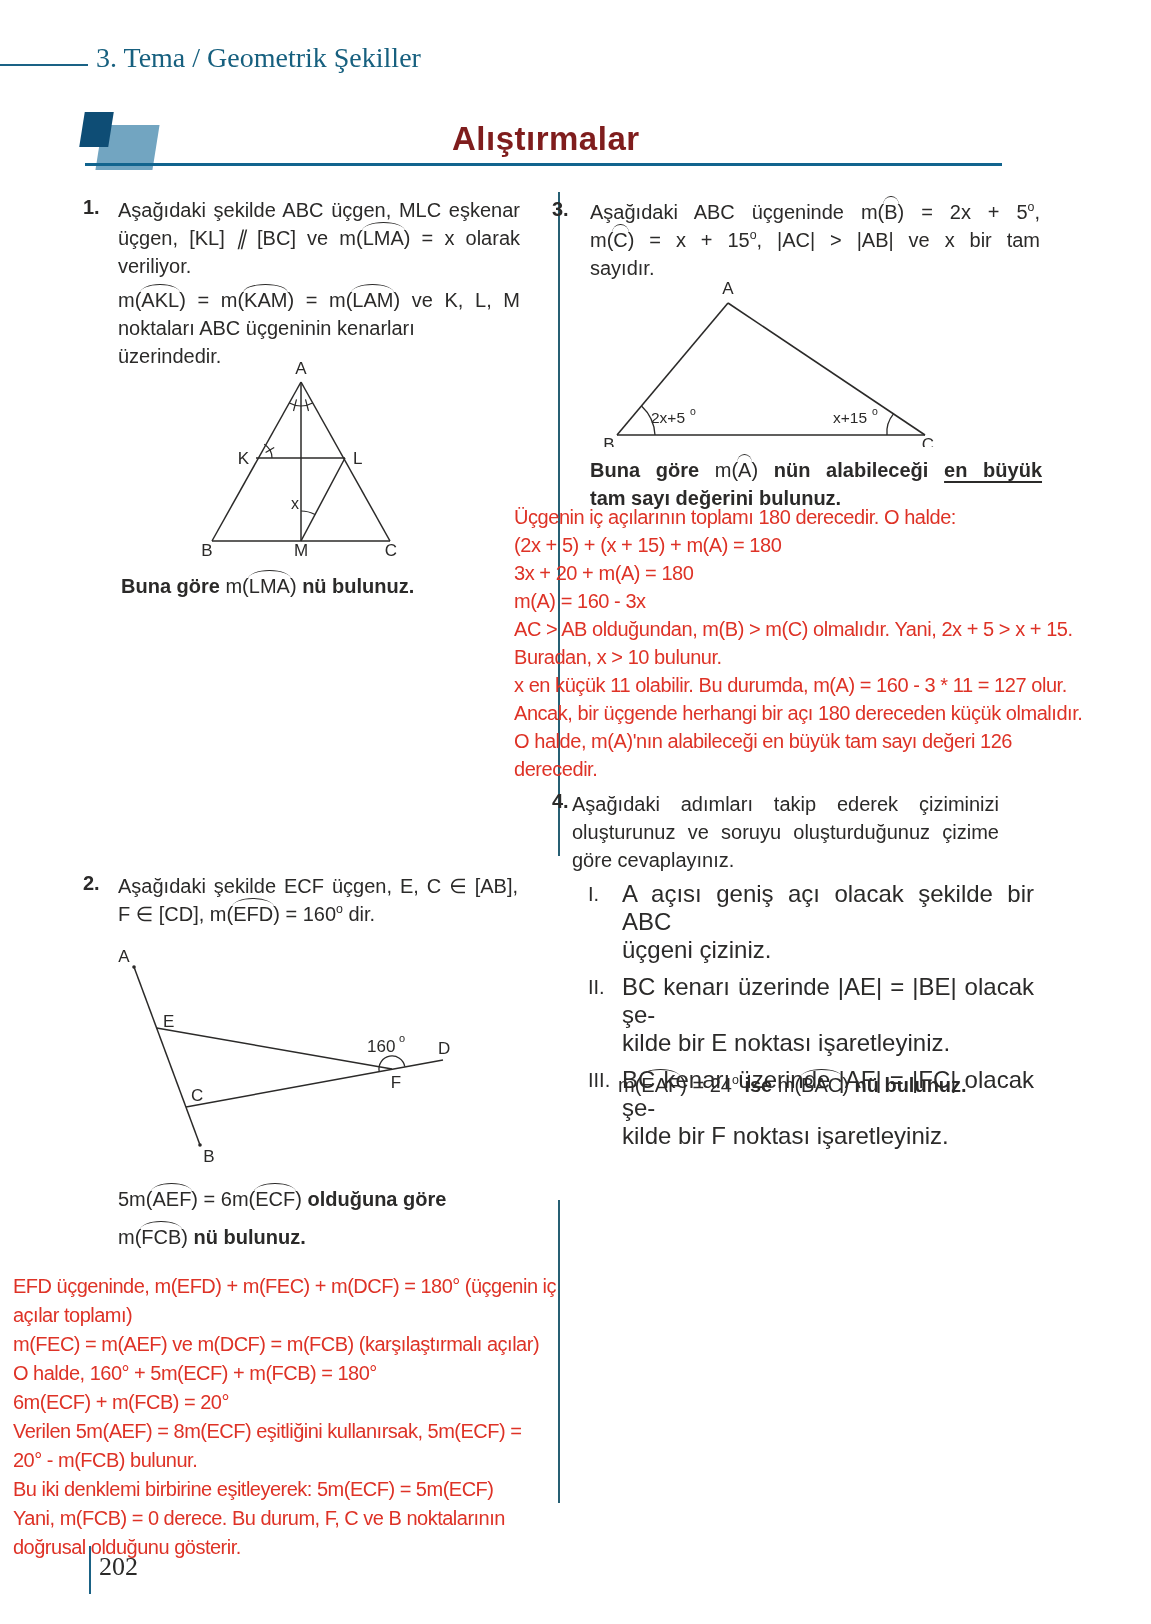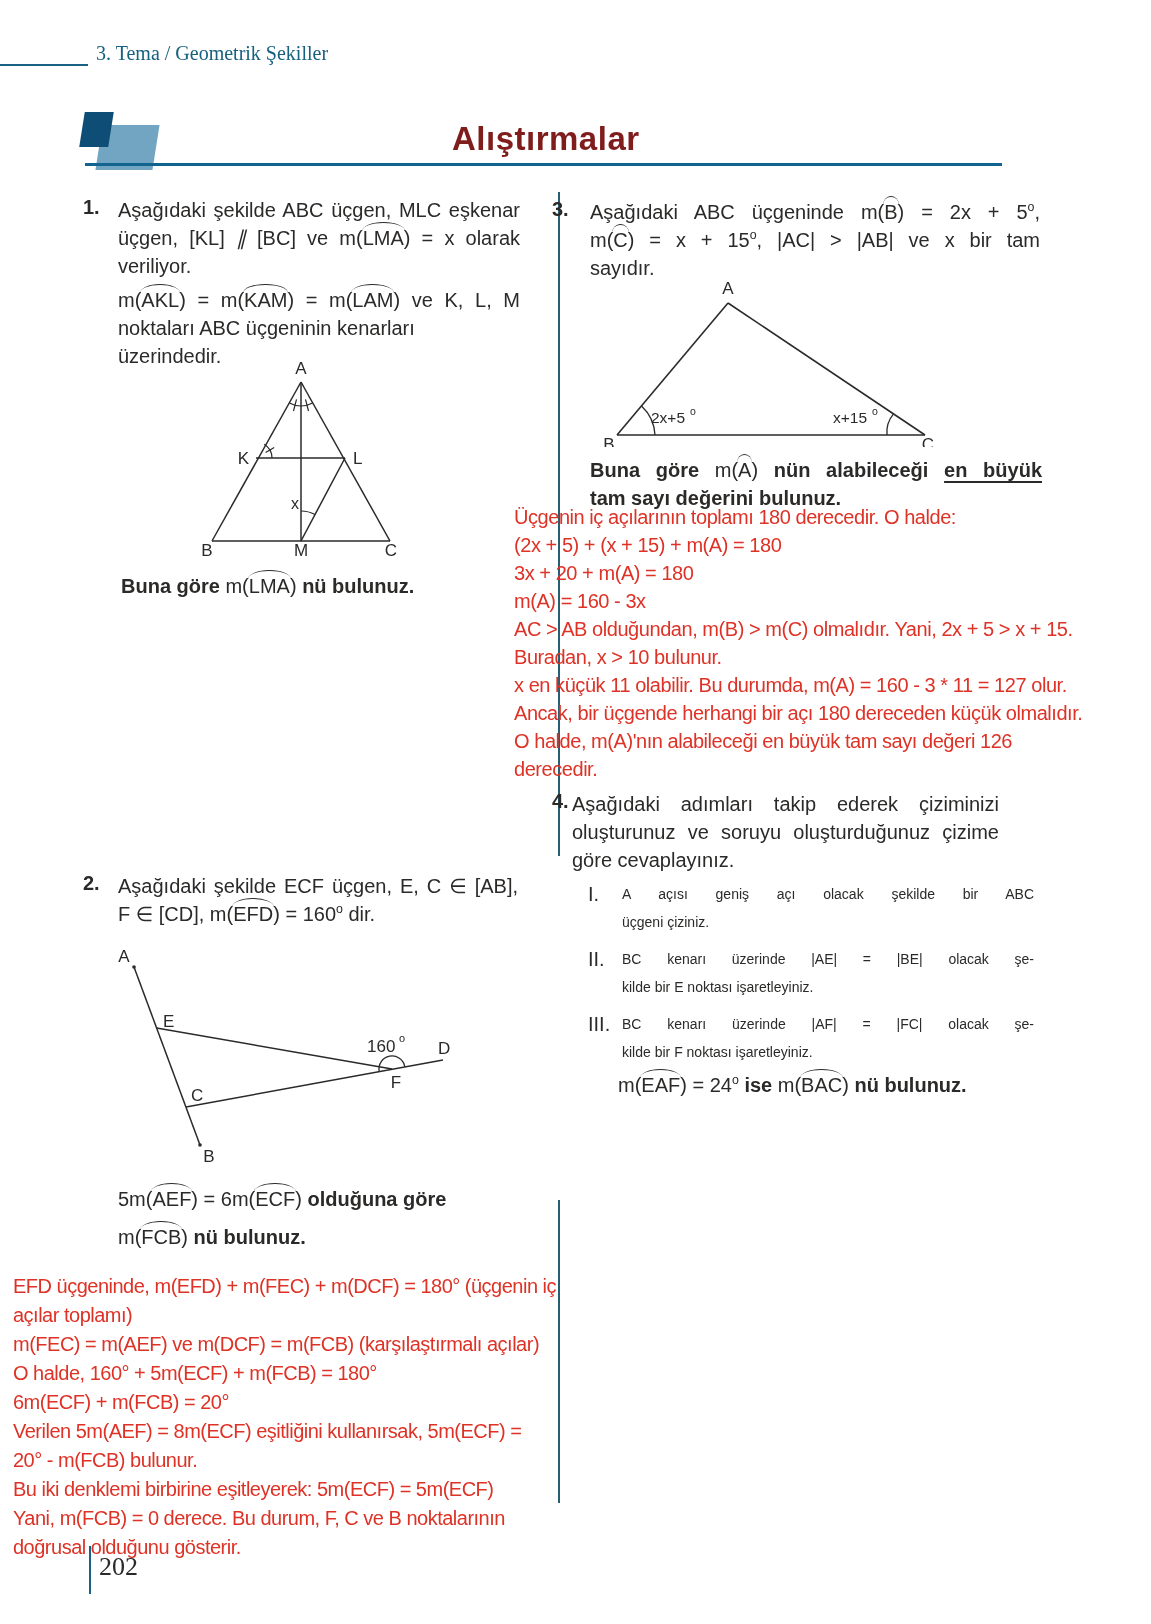--- a/index.html
+++ b/index.html
@@ -1,21 +1,21 @@
 <!DOCTYPE html>
 <html><head>
 <meta charset="utf-8">
 <style>
   html,body{margin:0;padding:0;background:#ffffff;}
   .page{position:relative;width:1151px;height:1624px;background:#fff;overflow:hidden;
         font-family:"Liberation Sans",sans-serif;color:#2b2a29;}
   .abs{position:absolute;}
   
   .hdr-rule{left:0;top:64px;width:88px;height:2px;background:#1a6285;}
-  .hdr-text{left:96px;top:42px;font-family:"Liberation Serif",serif;font-size:20px;color:#17607f;}
+  .hdr-text{left:96px;top:42px;font-family:"Liberation Serif",serif;font-size:28px;color:#17607f;}
   .deco-light{left:99px;top:125px;width:57px;height:45px;background:#72a5c1;transform:skewX(-9deg);box-shadow:0 0 0 3px #fff;}
   .deco-dark{left:82px;top:112px;width:29px;height:35px;background:#0e4d75;transform:skewX(-9deg);}
   .title{left:452px;top:120px;font-size:33px;font-weight:700;color:#7f1d1d;letter-spacing:.5px;}
   .title-rule{left:85px;top:163px;width:917px;height:3px;background:#11648e;}
   
   .divider{width:2px;background:#265f73;}
   
   .qnum{font-size:20px;font-weight:700;}
   .body{font-size:20px;line-height:28px;}
   .ln{min-height:28px;}
@@ -31,21 +31,21 @@
   .center-q{font-size:20px;white-space:nowrap;}
   
   .sol{color:#de3226;font-size:20px;letter-spacing:-0.5px;z-index:5;}
   .rln{white-space:nowrap;}
   .sol1 .rln{line-height:27px;}
   .sol3 .rln{line-height:28px;letter-spacing:-0.45px;}
   .sol2 .rln{line-height:29px;}
   
   .item{display:flex;margin-bottom:9px;}
   .item .inum{width:34px;flex:none;font-size:20px;line-height:28px;}
-  .item .itxt{width:412px;font-size:14px;line-height:28px;}
+  .item .itxt{width:412px;font-size:24px;line-height:28px;}
   
   .foot-line{left:89px;top:1546px;width:2px;height:48px;background:#1a6285;}
   .pagenum{left:99px;top:1552px;font-family:"Liberation Serif",serif;font-size:26px;}
   svg text{font-family:"Liberation Sans",sans-serif;fill:#2b2a29;}
 </style>
 </head>
 <body>
 
 <div class="page">
 

